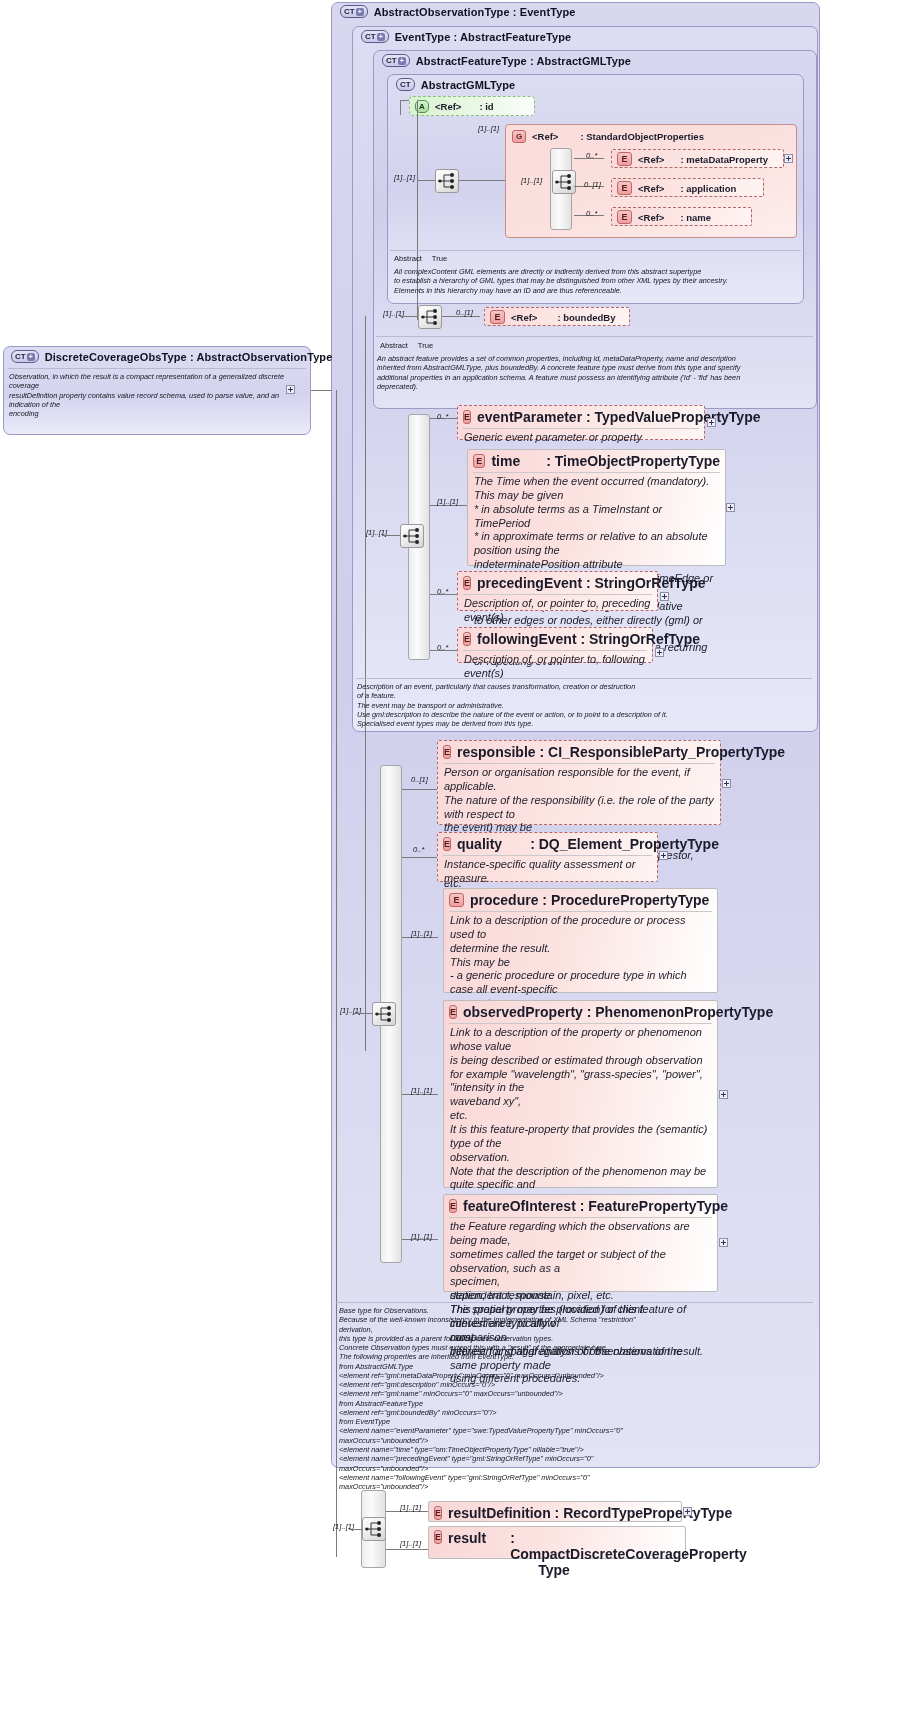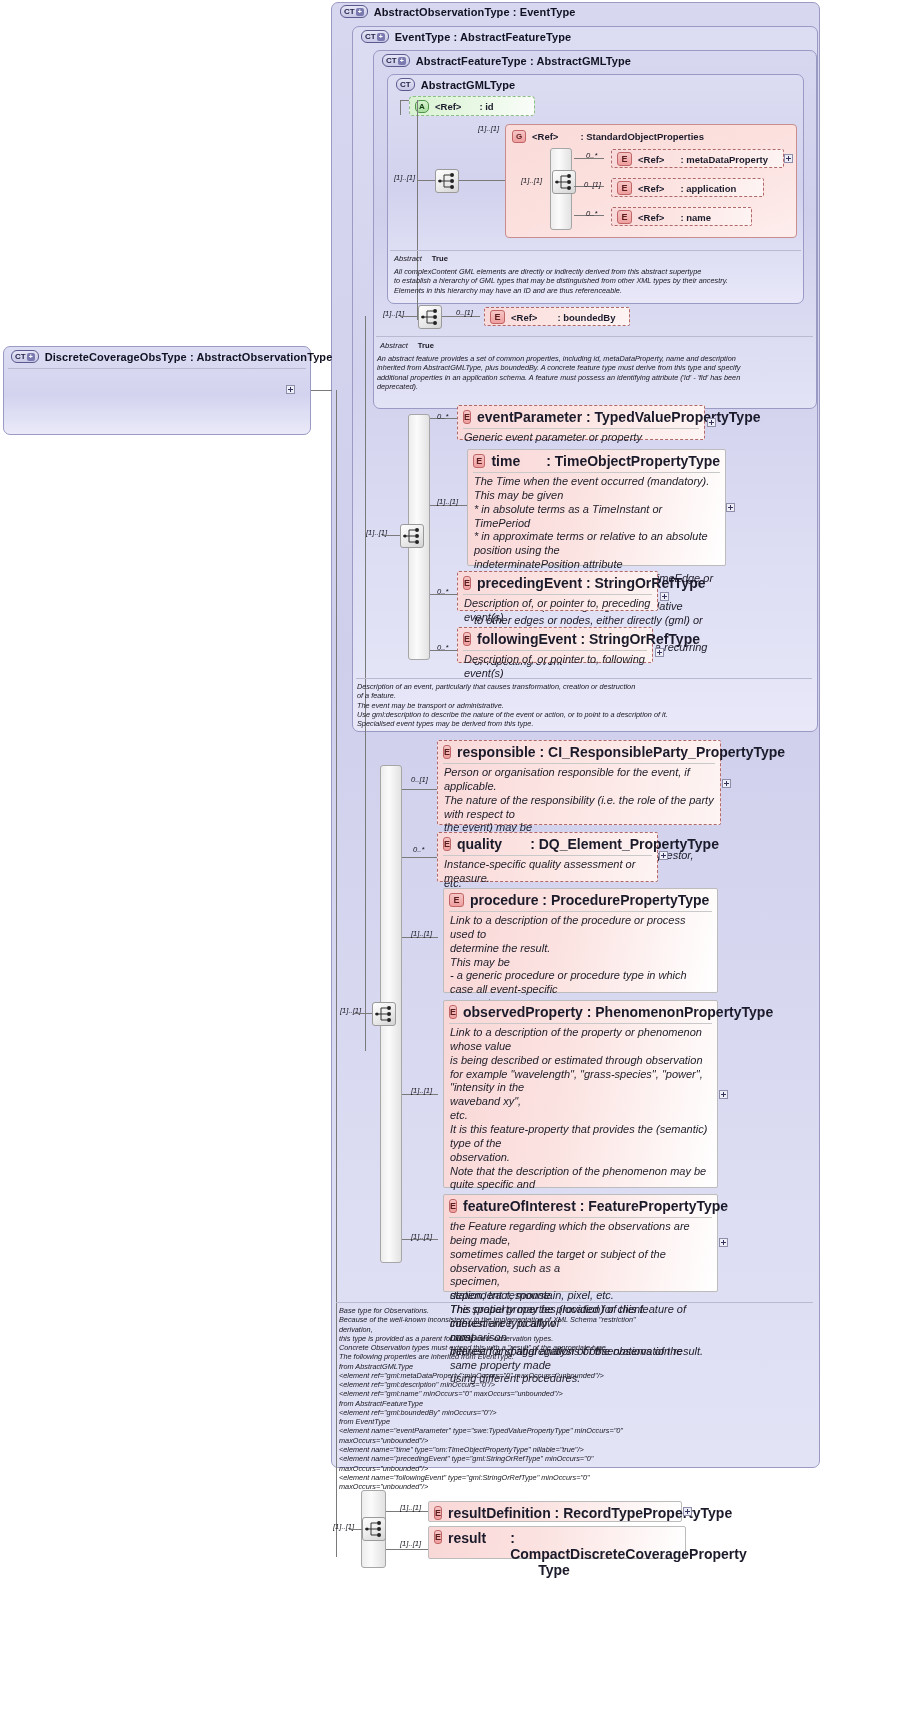--- a/index.html
+++ b/index.html
@@ -148,22 +148,22 @@
     color: #15151f;
     line-height: 1.27;
     white-space: pre-line;
   }
   .anno-line { height: 1px; background: #b9b9d2; position: absolute; }
   .abstract-row {
     position: absolute;
     font-size: 7.6px;
     color: #15151f;
   }
-  .abstract-row .k { font-style: italic; }
-  .abstract-row .v { font-weight: bold; font-style: normal; margin-left: 10px; }
+  .abstract-row .k { }
+  .abstract-row .v { font-weight: normal; font-style: normal; margin-left: 10px; }
 
   
   .card {
     position: absolute;
     font-size: 7.6px;
     font-style: italic;
     color: #15151f;
     white-space: nowrap;
   }
 
@@ -369,20 +369,24 @@
 inherited from AbstractGMLType, plus boundedBy.    A concrete feature type must derive from this type and specify
 additional  properties in an application schema. A feature must possess an identifying attribute ('id' - 'fid' has been
 deprecated).</div>
 
   <div class="root-box" style="left:3px; top:346px; width:308px; height:89px;"></div>
   <div class="ct-header" style="left:11px; top:350px;">
     <span class="badge">CT<span class="plus">+</span></span>
     <span class="ct-title">DiscreteCoverageObsType : AbstractObservationType</span>
   </div>
   <div class="anno-line" style="left:8px; top:368px; width:298px;"></div>
+  <div class="anno" style="left:9px; top:372px; width:296px;">Observation, in which the result is a compact representation of a generalized discrete
+coverage
+resultDefinition property contains value record schema, used to parse value, and an indication of the
+encoding</div>
 
   <div class="hline" style="left:311px; top:390px; width:11px;"></div>
 
   <div class="expander" style="left:286px; top:385px;"></div>
   <div class="vline" style="left:331px; top:390px; height:0px;"></div>
   <div class="hline" style="left:322px; top:390px; width:10px;"></div>
 
   <div class="seqbar" style="left:408px; top:414px; width:22px; height:246px;"></div>
   <div class="seq" style="left:400px; top:524px;">
     <svg width="22" height="22" viewBox="0 0 22 22">

